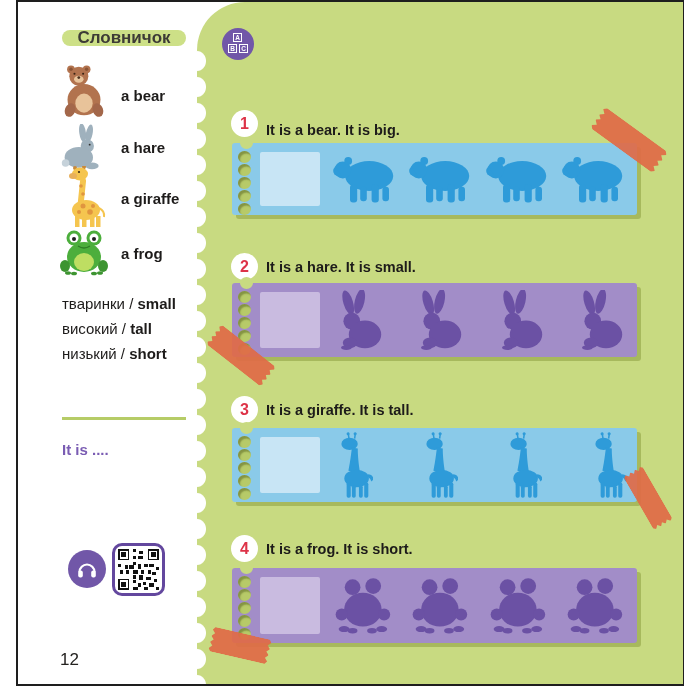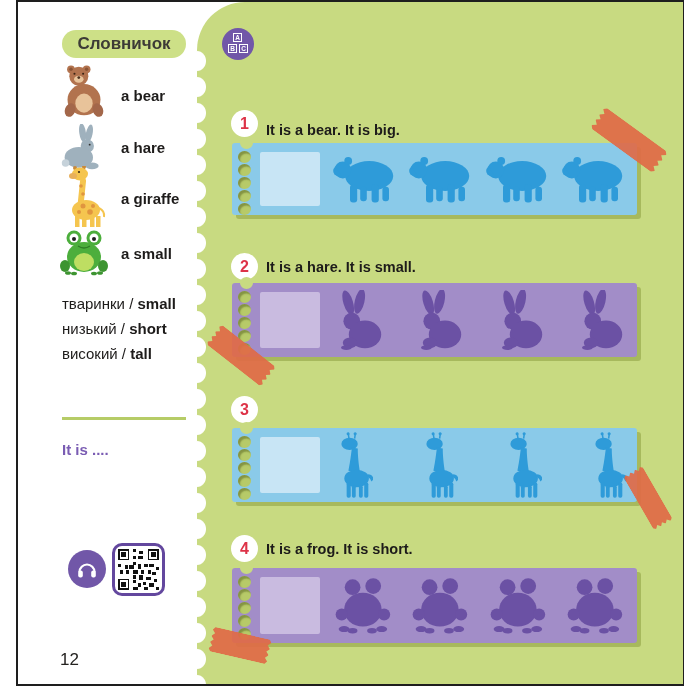--- a/index.html
+++ b/index.html
@@ -11,21 +11,21 @@
     border:2px solid #1e1e1e;background:#fff;box-sizing:border-box;}
 
   
   .green{position:absolute;left:197px;top:2px;width:486px;height:682px;
     background:#c8da81;border-top-left-radius:48px;}
   .green::before{content:"";position:absolute;left:-2px;top:46px;bottom:0;width:16px;
     background-image:radial-gradient(9px 10px at 2px 13px,#fff 0 8.5px,rgba(255,255,255,0) 9.5px);
     background-size:16px 26px;background-repeat:repeat-y;}
 
   
-  .pill{position:absolute;left:62px;top:30px;width:124px;height:28px;background:#cde087;
+  .pill{position:absolute;left:62px;top:30px;width:124px;height:16px;background:#cde087;
     border-radius:14px;display:flex;align-items:center;justify-content:center;
     font-size:17px;font-weight:bold;color:#3d3b36;}
   .an-icon{position:absolute;left:58px;}
   .an-label{position:absolute;left:121px;font-size:15px;font-weight:bold;color:#1d1b1a;}
   .vocab{position:absolute;left:62px;top:291px;width:130px;font-size:15px;line-height:25px;color:#1d1b1a;}
   .vocab b{font-weight:bold;}
   .divider{position:absolute;left:62px;top:417px;width:124px;height:3px;background:#b6cc67;}
   .pattern{position:absolute;left:62px;top:437px;width:150px;font-size:15px;line-height:25px;color:#7a5cb3;}
   .pattern .en{font-weight:bold;}
   .audio{position:absolute;left:68px;top:550px;width:38px;height:38px;border-radius:50%;
@@ -193,26 +193,26 @@
     <ellipse cx="26" cy="28" rx="17" ry="15" fill="#4cae3c"></ellipse>
     <ellipse cx="26" cy="33" rx="10" ry="9" fill="#bede62"></ellipse>
     <path d="M20 17 q6 4 12 0" stroke="#2f7d26" stroke-width="1.4" fill="none"></path>
     <ellipse cx="7" cy="37" rx="5" ry="6" fill="#3d9431"></ellipse>
       <ellipse cx="45" cy="37" rx="5" ry="6" fill="#3d9431"></ellipse>
     <ellipse cx="10" cy="44" rx="3" ry="1.8" fill="#3d9431"></ellipse>
       <ellipse cx="16" cy="44.5" rx="3" ry="1.8" fill="#3d9431"></ellipse>
     <ellipse cx="36" cy="44.5" rx="3" ry="1.8" fill="#3d9431"></ellipse>
       <ellipse cx="42" cy="44" rx="3" ry="1.8" fill="#3d9431"></ellipse>
   </svg>
-  <div class="an-label" style="top:245px">a small</div>
+  <div class="an-label" style="top:245px">a frog</div>
 
   <div class="vocab">
     <div><span>тваринки</span><span> / </span><b>small</b></div>
+    <div><span>високий</span><span> / </span><b>tall</b></div>
     <div><span>низький</span><span> / </span><b>short</b></div>
-    <div><span>високий</span><span> / </span><b>tall</b></div>
   </div>
 
   <div class="divider"></div>
 
   <div class="pattern">
     <div class="en">It is .... </div>
   </div>
 
   <div class="audio">
     <svg width="24" height="24" viewBox="0 0 24 24">
@@ -327,20 +327,21 @@
           <use href="#sil-hare"></use>
         </svg>
       <svg width="54" height="60" viewBox="0 0 90 100">
           <use href="#sil-hare"></use>
         </svg>
     </div>
   </div>
   <div class="tape t2"></div>
 
   <div class="num n3">3</div>
+  <div class="sentence s3">It is a giraffe. It is tall.</div>
   <div class="strip st3 blue">
     <div class="notch"></div>
     <span class="hole h1"></span>
       <span class="hole h2"></span>
       <span class="hole h3"></span>
       <span class="hole h4"></span>
       <span class="hole h5"></span>
     <div class="ph"></div>
     <div class="sils">
       <svg width="41" height="66" viewBox="0 0 70 112">

